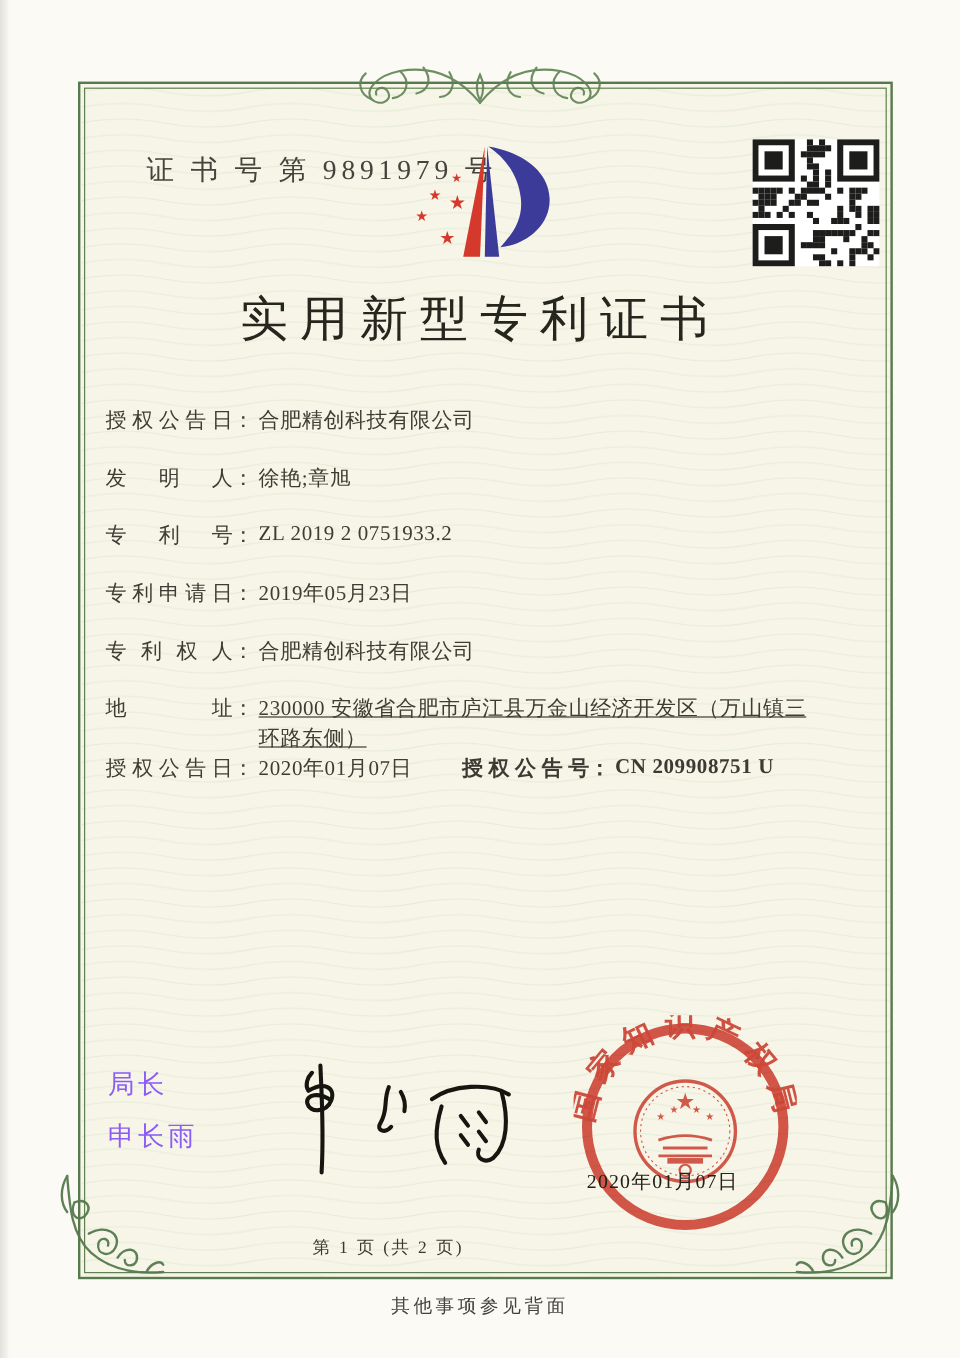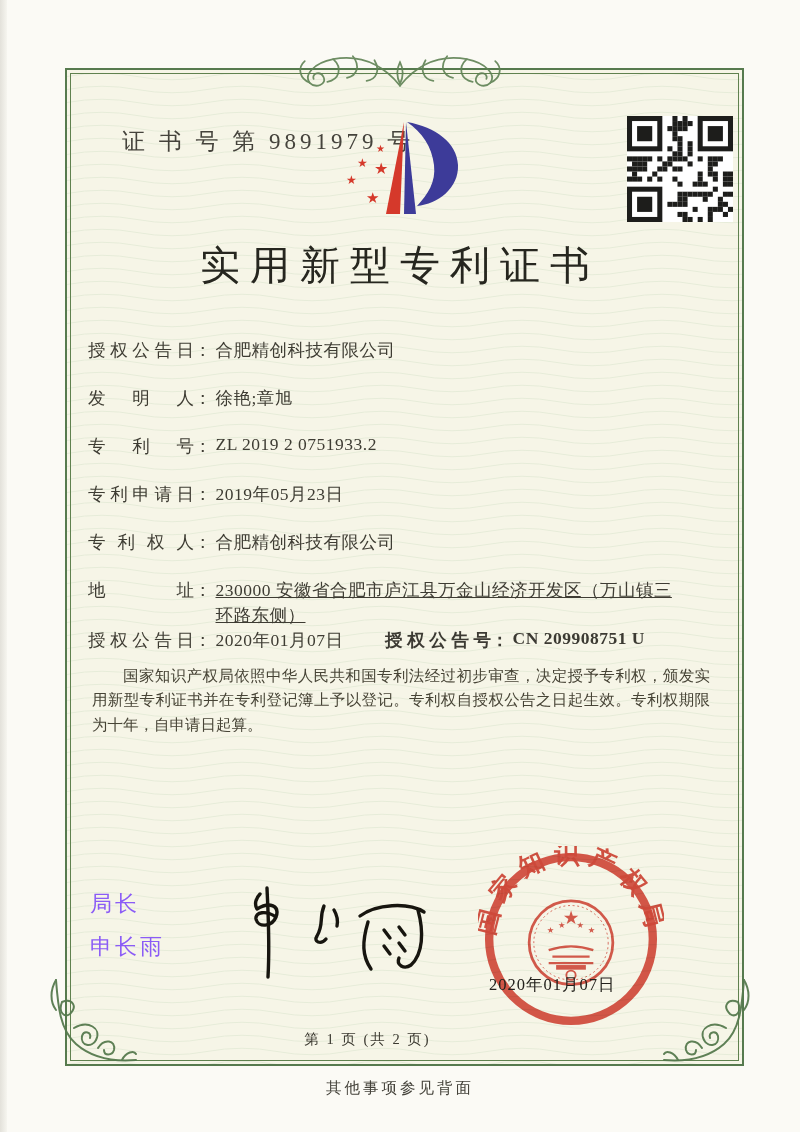--- a/index.html
+++ b/index.html
@@ -35,21 +35,21 @@
     line-height:1.58;color:#474436;text-align:justify;}
   .paras p{margin:0;text-indent:2em;}
   
   .director{position:absolute;left:90px;top:889px;font-size:22px;letter-spacing:3px;color:#8b5cf6;}
   .director div{margin-bottom:13px;}
   .signature{position:absolute;left:212px;top:880px;width:240px;height:105px;}
   .seal{position:absolute;left:478px;top:846px;width:186px;height:186px;mix-blend-mode:multiply;opacity:.92;}
   .seal-date{position:absolute;left:489px;top:974px;width:170px;font-size:16.5px;
     color:#23211c;letter-spacing:1px;}
   .page-num{position:absolute;left:0;top:1030px;width:647px;text-align:center;
-    font-size:14.5px;letter-spacing:2px;color:#3b3930;padding-left:44px;}
+    font-size:14.5px;letter-spacing:2px;color:#3b3930;}
   .back-note{position:absolute;left:0;top:1078px;width:800px;text-align:center;
     font-size:15.5px;letter-spacing:3px;color:#44423a;}
   
   .flourish-top{position:absolute;left:292px;top:44px;width:216px;height:52px;}
   .corner-bl{position:absolute;left:46px;top:976px;width:92px;height:92px;}
   .corner-br{position:absolute;left:662px;top:976px;width:92px;height:92px;transform:scaleX(-1);}
 </style>
 </head>
 <body>
 
@@ -286,21 +286,20 @@
     <span class="fcolon">：</span>
     <span class="fvalue">2020年01月07日</span>
 </div>
 <div class="grant-group2">
   <span class="flabel">授权公告号</span>
     <span class="fcolon">：</span>
     <span class="fvalue">CN 209908751 U</span>
 </div>
 
 <div class="paras">
-  <p>国家知识产权局依照中华人民共和国专利法经过初步审查，决定授予专利权，颁发实用新型专利证书并在专利登记簿上予以登记。专利权自授权公告之日起生效。专利权期限为十年，自申请日起算。</p>
 </div>
 
 <div class="director">
   <div>局长</div>
   <div>申长雨</div>
 </div>
 
 <svg class="signature" viewBox="0 0 240 105" xmlns="http://www.w3.org/2000/svg">
   <g stroke="#17150f" stroke-width="3.4" fill="none" stroke-linecap="round" stroke-linejoin="round">
     <path d="M48,14 C44,18 42,24 45,29 C58,21 68,26 64,37 C60,47 46,48 44,39 C43,32 54,30 64,37"></path>

